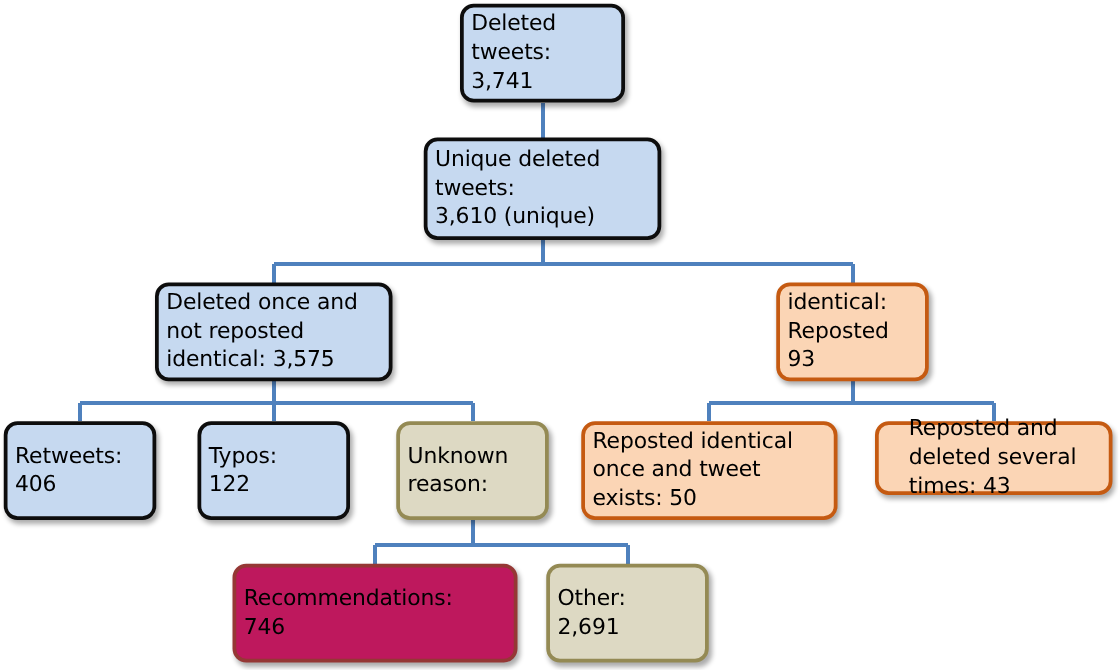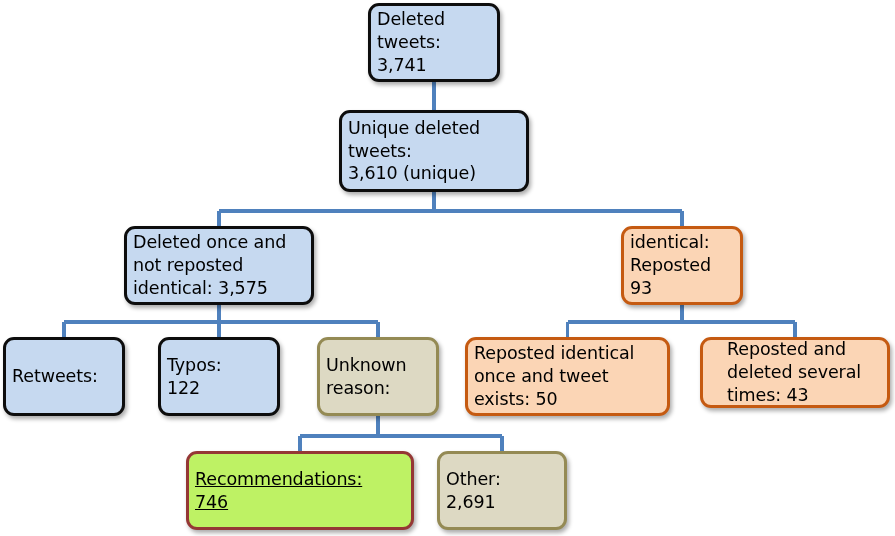--- a/index.html
+++ b/index.html
@@ -43,21 +43,21 @@
     padding: 2px 6px;
     box-shadow: 2px 3px 4px rgba(0,0,0,0.33);
     z-index: 2;
   }
   .node .txt { display: block; width: 100%; }
   .node .ln { display: block; white-space: nowrap; }
 
   .style-blue   { background: #c6d9f0; border-color: #0d0d0d; }
   .style-orange { background: #fbd5b5; border-color: #c55a11; }
   .style-khaki  { background: #ddd9c3; border-color: #948a54; }
-  .style-pink   { background: #bef264; border-color: #953735; text-decoration: underline; }
+  .style-pink   { background: #be185d; border-color: #953735; }
 </style>
 </head>
 <body>
 
 <div id="canvas">
   <svg id="edges" viewBox="0 0 895 536" width="895" height="536">
       <line x1="434" y1="82" x2="434" y2="110" stroke="#4f81bd" stroke-width="3.2" shape-rendering="crispEdges"></line>
       <line x1="434" y1="192" x2="434" y2="211" stroke="#4f81bd" stroke-width="3.2" shape-rendering="crispEdges"></line>
       <line x1="219" y1="211" x2="682" y2="211" stroke="#4f81bd" stroke-width="3.2" shape-rendering="crispEdges"></line>
       <line x1="219" y1="211" x2="219" y2="226" stroke="#4f81bd" stroke-width="3.2" shape-rendering="crispEdges"></line>
@@ -101,20 +101,21 @@
       <div class="node style-orange" style="left: 621px; top: 226px; width: 122px; height: 79px;">
         <span class="txt">
           <span class="ln">identical:</span>
           <span class="ln">Reposted</span>
           <span class="ln">93</span>
         </span>
       </div>
       <div class="node style-blue" style="left: 3px; top: 337px; width: 122px; height: 79px;">
         <span class="txt">
           <span class="ln">Retweets:</span>
+          <span class="ln">406</span>
         </span>
       </div>
       <div class="node style-blue" style="left: 158px; top: 337px; width: 122px; height: 79px;">
         <span class="txt">
           <span class="ln">Typos:</span>
           <span class="ln">122</span>
         </span>
       </div>
       <div class="node style-khaki" style="left: 317px; top: 337px; width: 122px; height: 79px;">
         <span class="txt">
@@ -122,21 +123,21 @@
           <span class="ln">reason:</span>
         </span>
       </div>
       <div class="node style-orange" style="left: 465px; top: 337px; width: 205px; height: 79px;">
         <span class="txt">
           <span class="ln">Reposted identical</span>
           <span class="ln">once and tweet</span>
           <span class="ln">exists: 50</span>
         </span>
       </div>
-      <div class="node style-orange" style="left: 700px; top: 337px; width: 190px; height: 71px; padding-left: 24px;">
+      <div class="node style-orange" style="left: 700px; top: 337px; width: 190px; height: 59px; padding-left: 24px;">
         <span class="txt">
           <span class="ln">Reposted and</span>
           <span class="ln">deleted several</span>
           <span class="ln">times: 43</span>
         </span>
       </div>
       <div class="node style-pink" style="left: 186px; top: 451px; width: 228px; height: 79px;">
         <span class="txt">
           <span class="ln">Recommendations:</span>
           <span class="ln">746</span>

